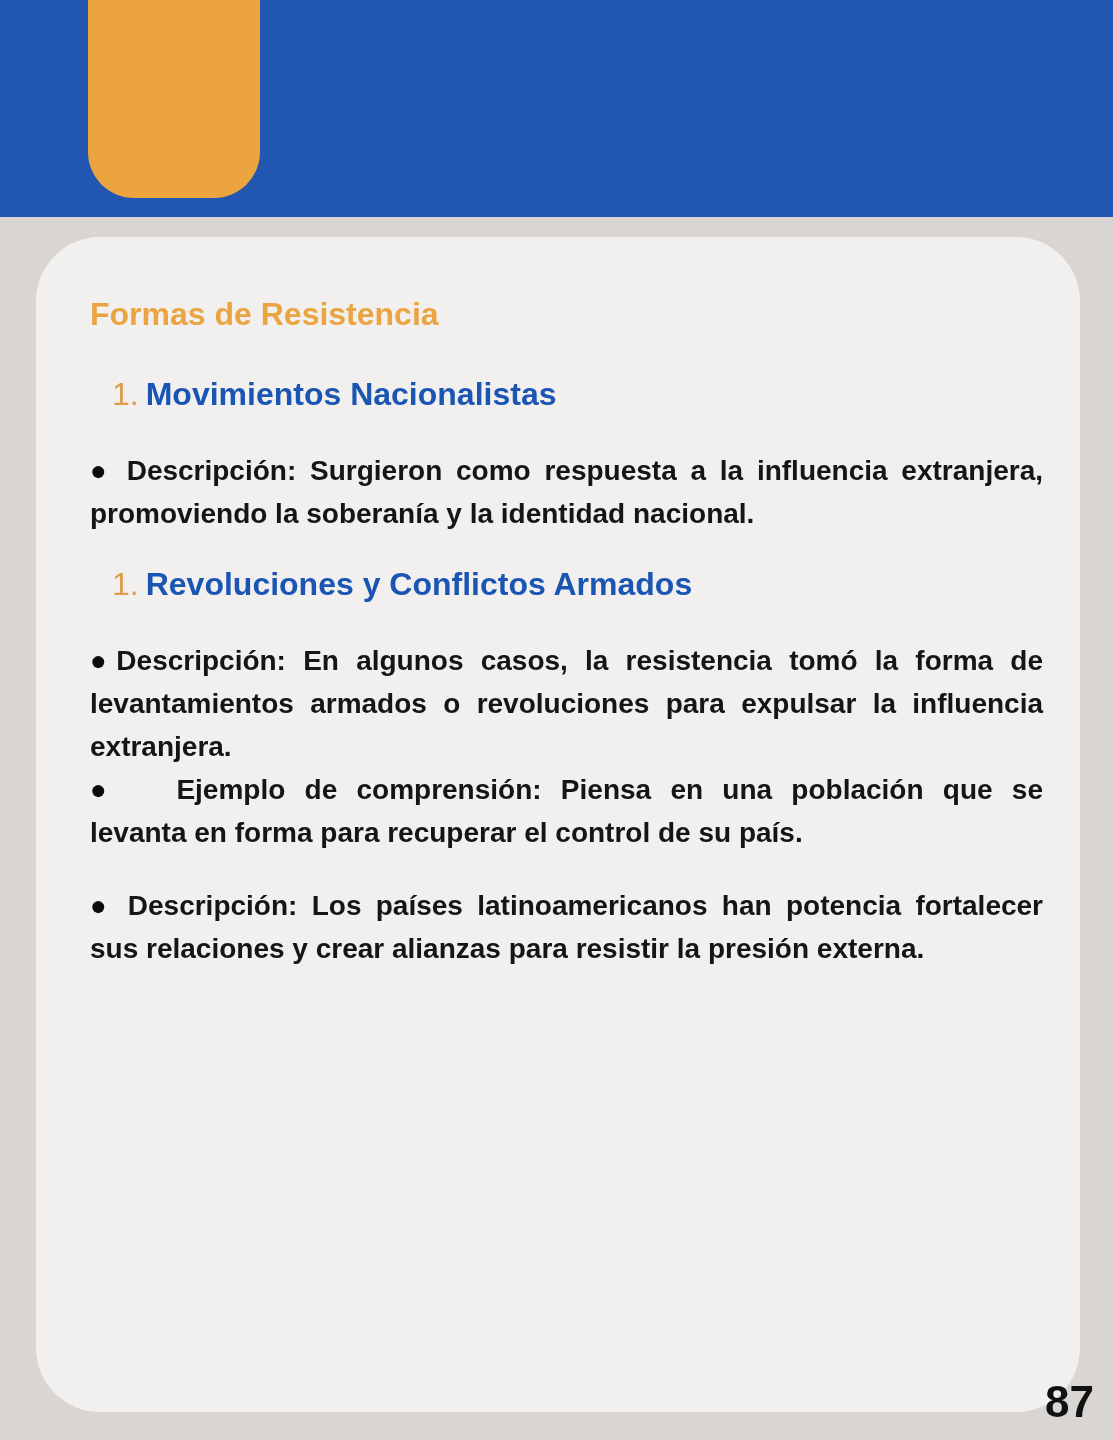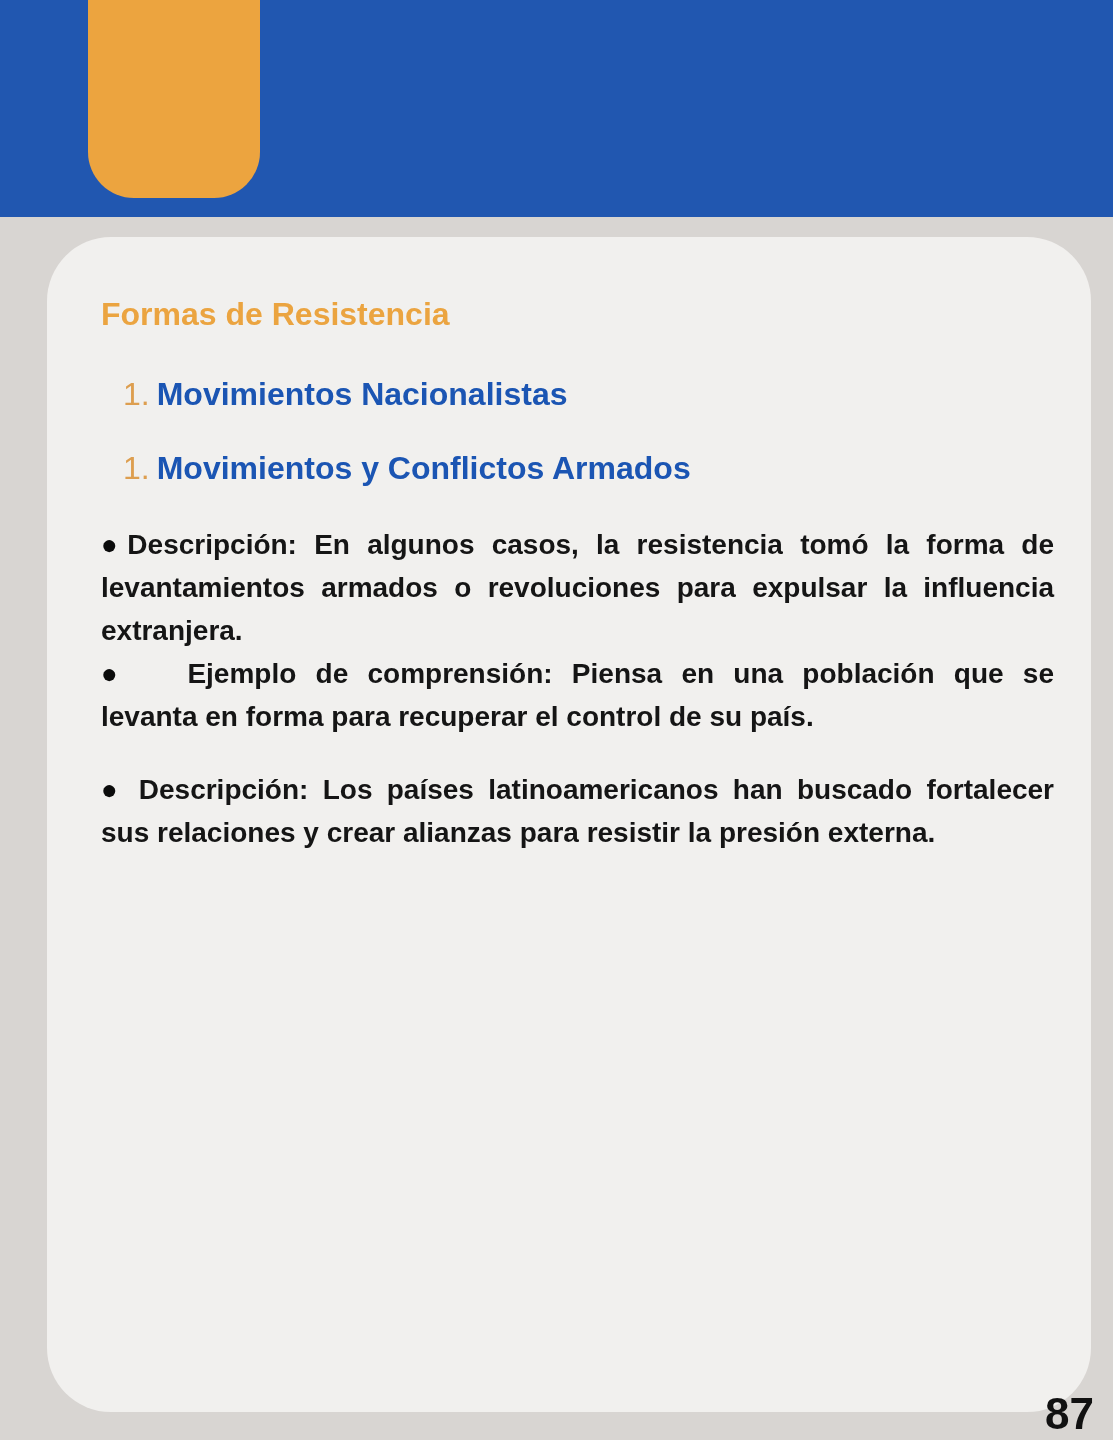--- a/index.html
+++ b/index.html
@@ -23,21 +23,21 @@
     top: 0;
     left: 88px;
     width: 172px;
     height: 198px;
     background: #eca43f;
     border-radius: 0 0 46px 46px;
   }
   .card {
     position: absolute;
     top: 237px;
-    left: 47px;
+    left: 36px;
     width: 1044px;
     height: 1175px;
     background: #f1f0ee;
     border-radius: 64px;
     box-sizing: border-box;
     padding: 58px 37px 0 54px;
   }
   .title {
     font-size: 32px;
     font-weight: bold;
@@ -67,21 +67,21 @@
     text-align: justify;
   }
   .bullet-icon { color: #0b0b0b; }
   .bullet-gap { display: inline-block; height: 1px; }
   .gap-md { width: 58px; }
   .gap-lg { width: 96px; }
   .gap-xl { width: 115px; }
   .page-number {
     position: absolute;
     right: 19px;
-    bottom: 4px;
+    bottom: 16px;
     font-size: 44px;
     font-weight: bold;
     color: #111111;
     line-height: 1;
   }
 </style>
 </head>
 <body>
 
 <div class="page">
@@ -89,29 +89,30 @@
   <div class="top-band">
     <div class="orange-tab"></div>
   </div>
 
   <div class="card">
 
     <h1 class="title">Formas de Resistencia</h1>
 
     <div class="section">
       <div class="section-heading"><span class="section-number">1.</span><span class="section-heading-text">Movimientos Nacionalistas</span></div>
+      <p class="bullet-para"><span class="bullet-icon">●</span> <span>Descripción: Surgieron como respuesta a la influencia extranjera, promoviendo la soberanía y la identidad nacional.</span></p>
     </div>
 
     <div class="section">
-      <div class="section-heading"><span class="section-number">1.</span><span class="section-heading-text">Movimientos y Conflictos Armados</span></div>
+      <div class="section-heading"><span class="section-number">1.</span><span class="section-heading-text">Revoluciones y Conflictos Armados</span></div>
       <p class="bullet-para"><span class="bullet-icon">●</span><span>Descripción: En algunos casos, la resistencia tomó la forma de levantamientos armados o revoluciones para expulsar la influencia extranjera.</span></p>
       <p class="bullet-para"><span class="bullet-icon">●</span><span class="bullet-gap gap-md"></span><span>Ejemplo de comprensión: Piensa en una población que se levanta en forma para recuperar el control de su país.</span></p>
     </div>
 
     <div class="section">
-      <p class="bullet-para"><span class="bullet-icon">●</span> <span>Descripción: Los países latinoamericanos han buscado fortalecer sus relaciones y crear alianzas para resistir la presión externa.</span></p>
+      <p class="bullet-para"><span class="bullet-icon">●</span> <span>Descripción: Los países latinoamericanos han potencia fortalecer sus relaciones y crear alianzas para resistir la presión externa.</span></p>
     </div>
 
   </div>
 
   <div class="page-number">87</div>
 
 </div>
 
 </body></html>

